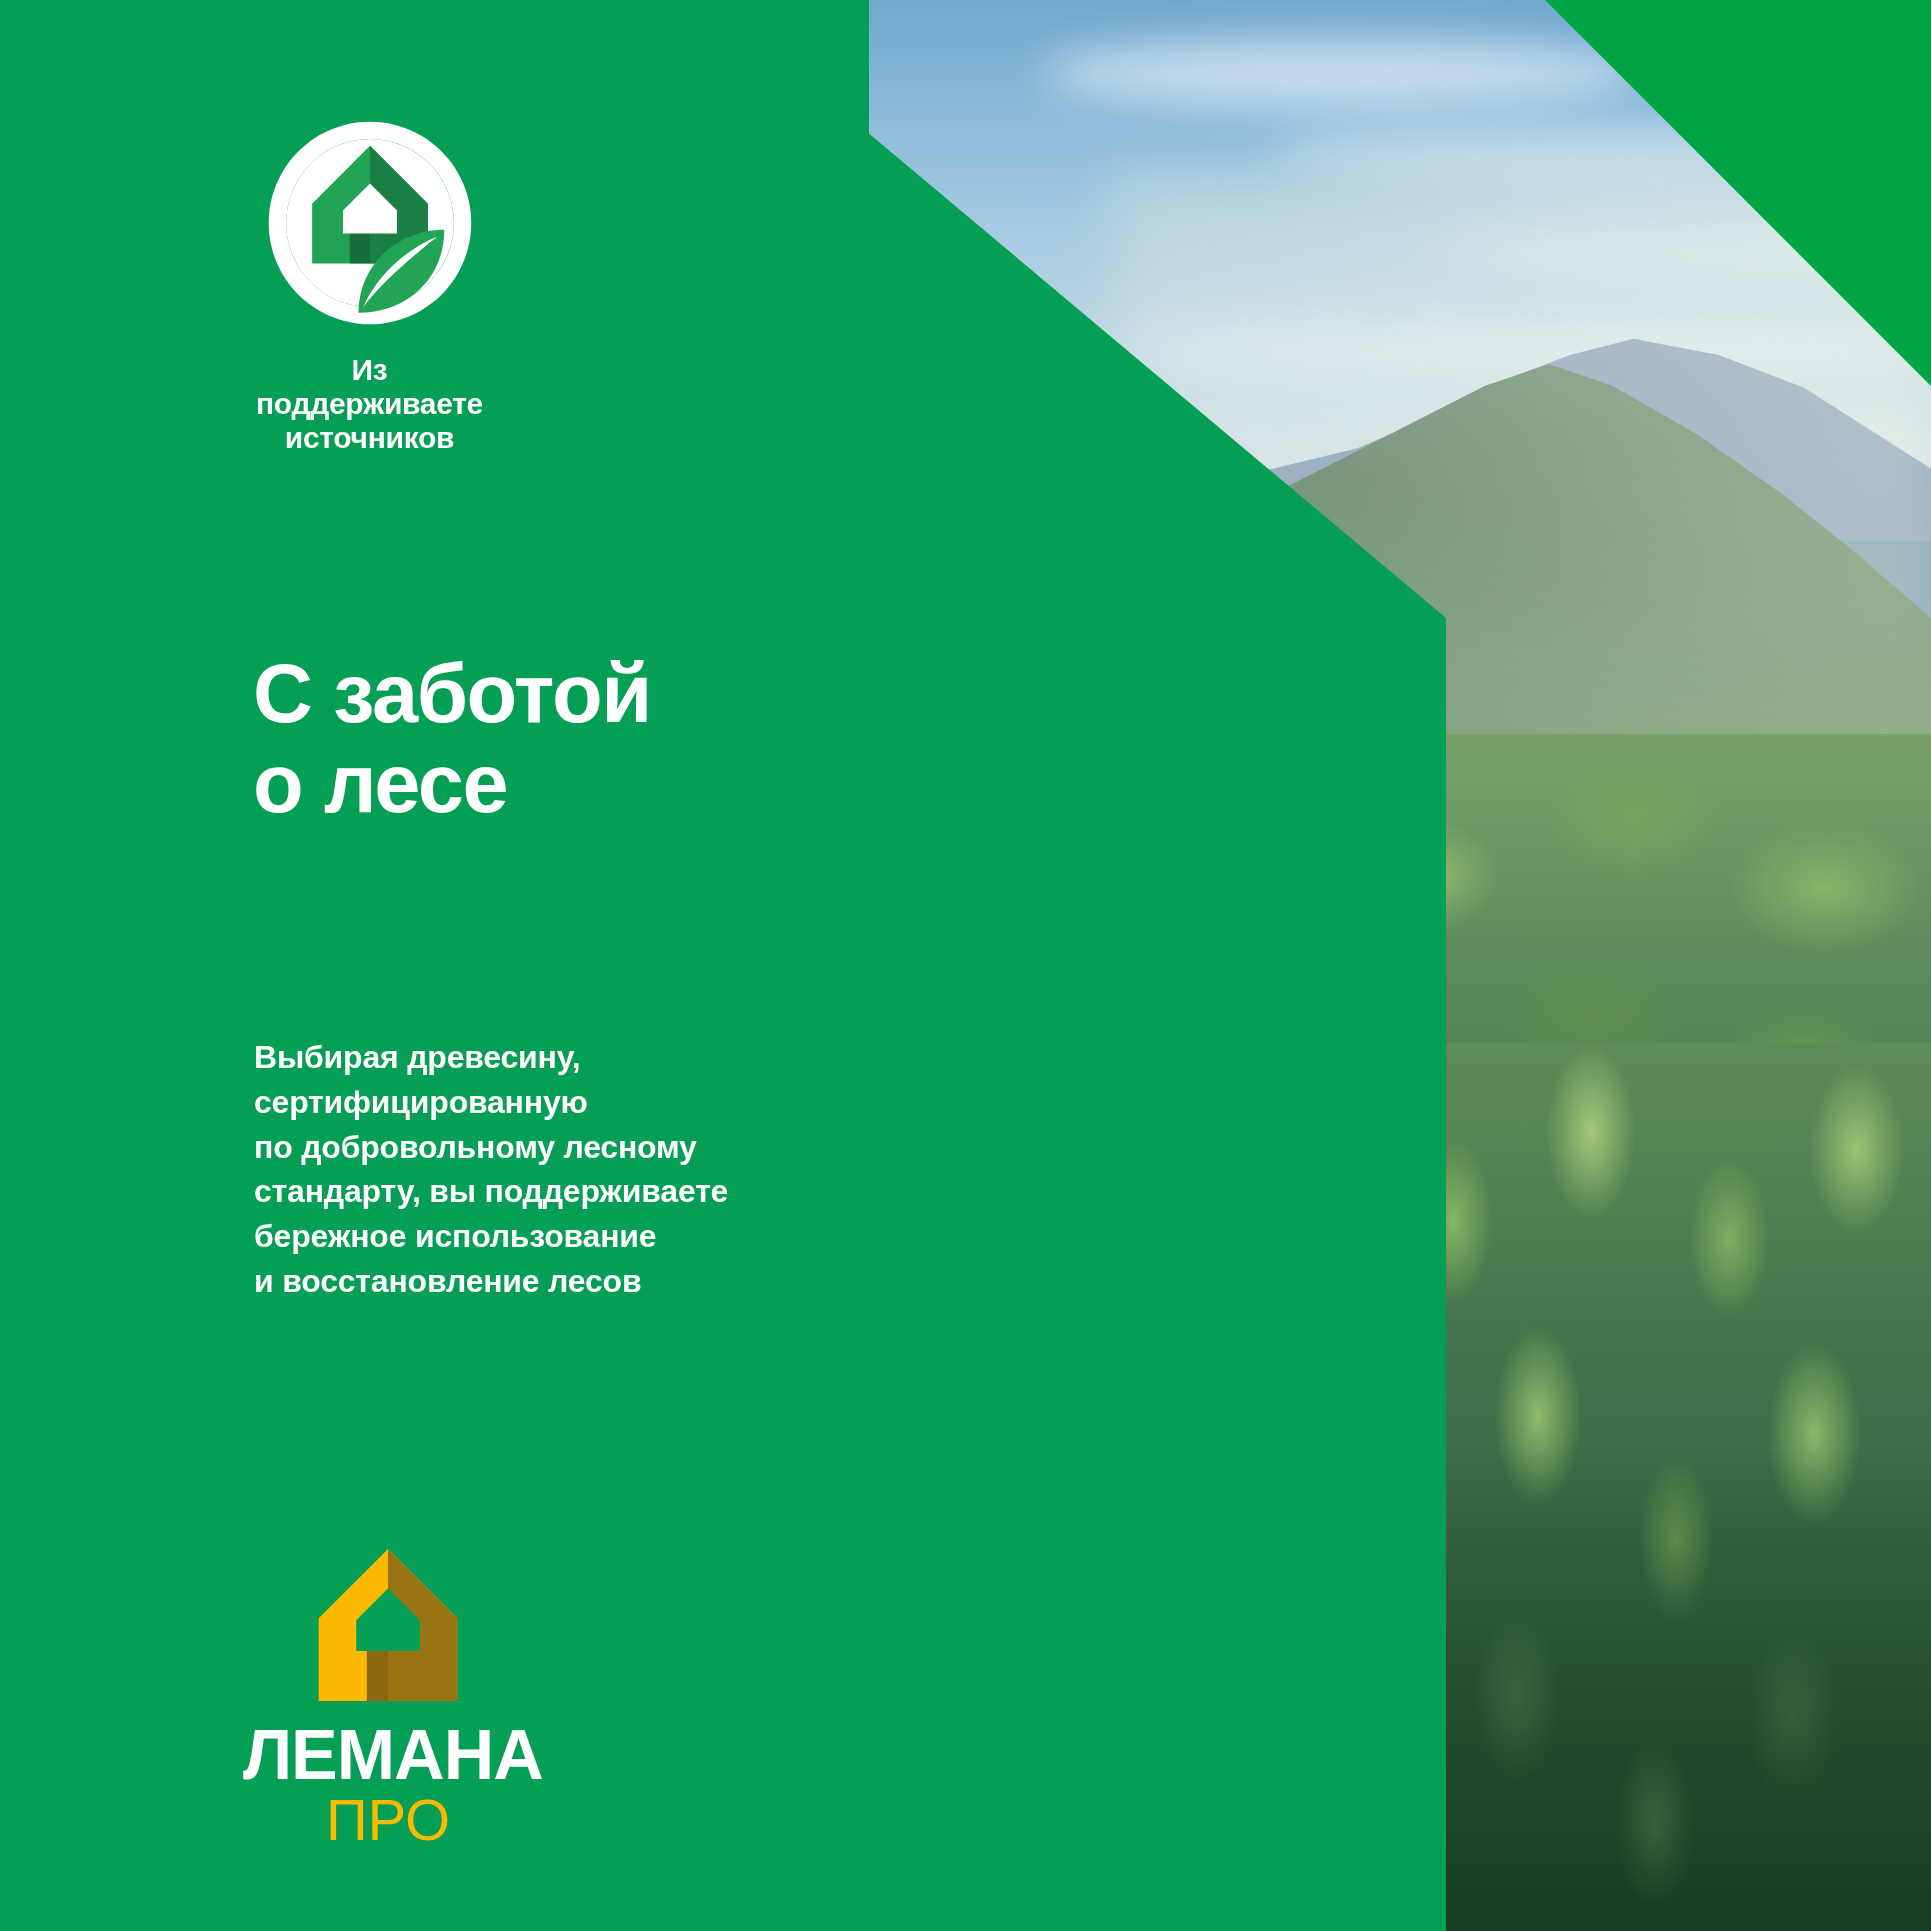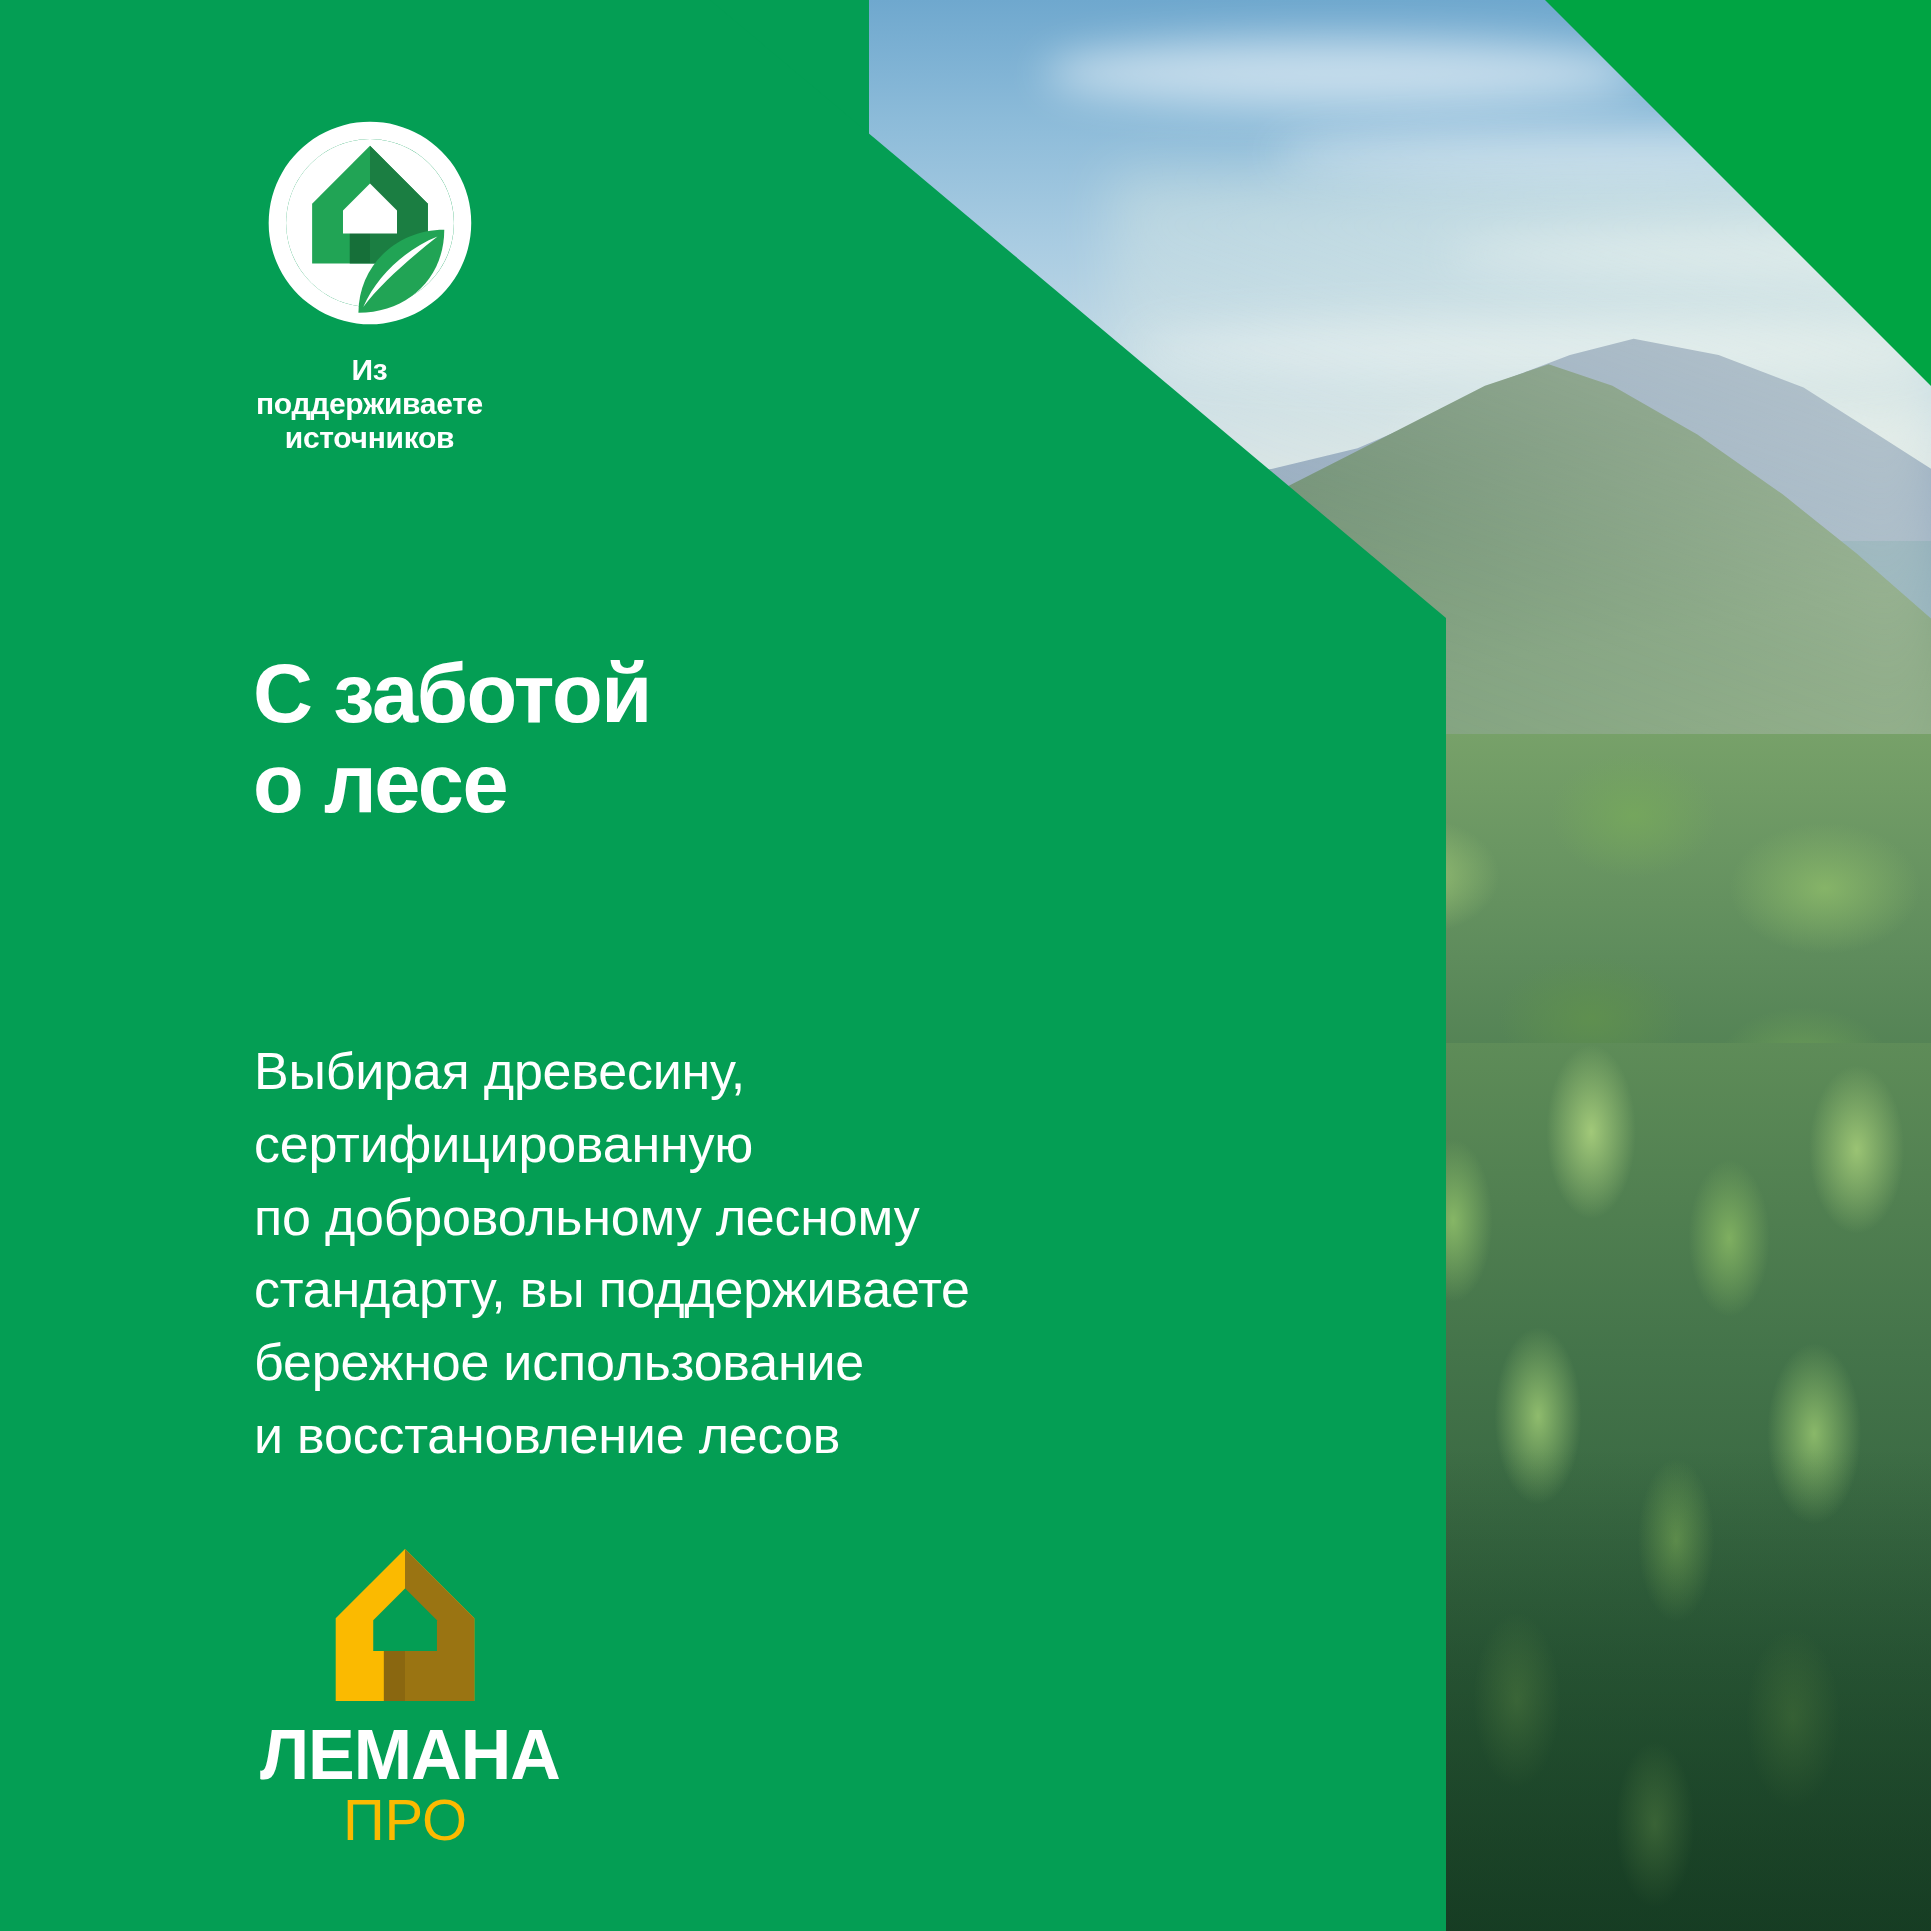--- a/index.html
+++ b/index.html
@@ -151,29 +151,29 @@
     font-weight:bold;
     line-height:1.08;
     letter-spacing:-1.4px;
     white-space:pre-line;
   }
 
   
   .body-copy {
     position:absolute; left:254px; top:1035px;
     color:#ffffff;
-    font-size:52px;
-    font-weight:normal;
+    font-size:32px;
+    font-weight:bold;
     line-height:1.40;
     letter-spacing:-0.2px;
     white-space:pre-line;
   }
 
   
-  .brand { position:absolute; left:260px; top:1543px; width:290px; }
+  .brand { position:absolute; left:243px; top:1543px; width:290px; }
   .brand-mark { width:154px; height:164px; margin:0 auto 15.4px; display:block; }
   .brand-name {
     color:#ffffff;
     font-size:70px;
     font-weight:bold;
     letter-spacing:-1px;
     line-height:.96;
     text-align:center;
   }
   .brand-sub {

